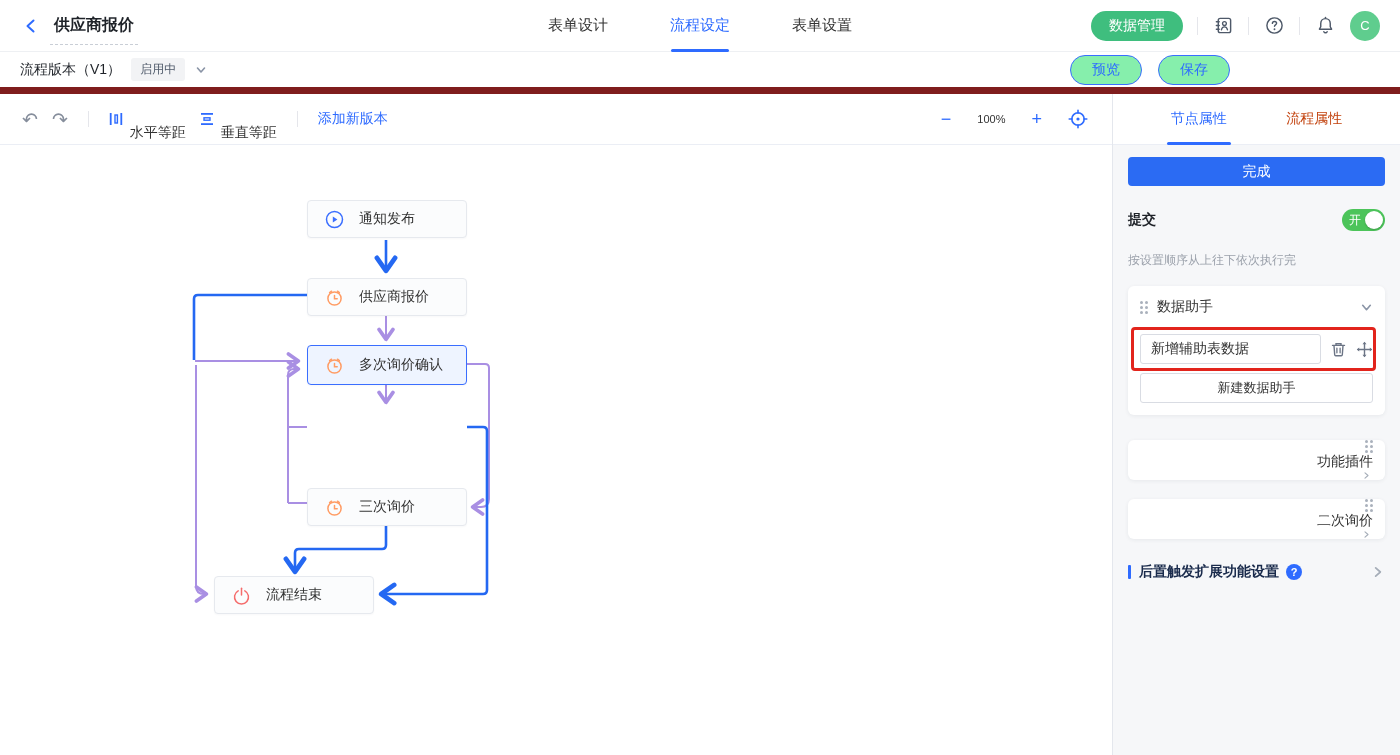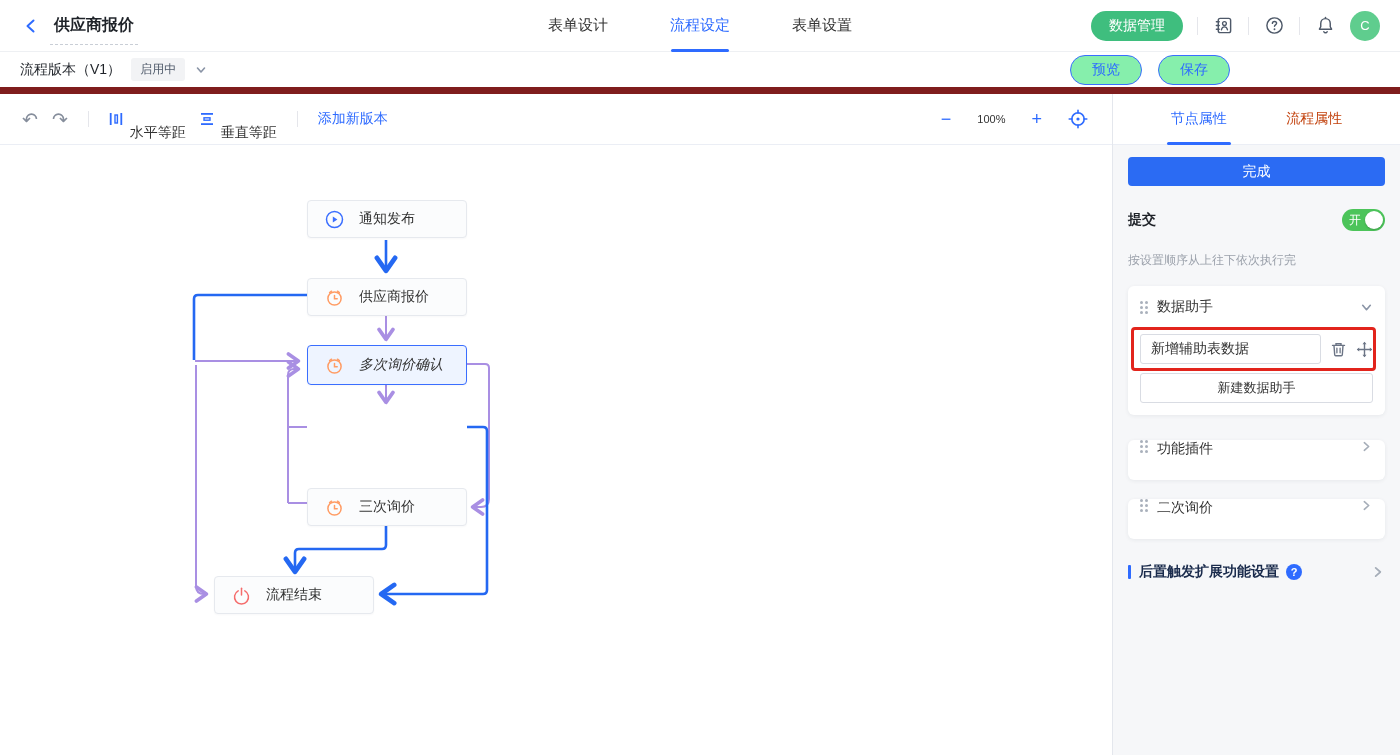--- a/index.html
+++ b/index.html
@@ -62,21 +62,21 @@
   .canvas { position:relative; flex:1; background:#fff; overflow:hidden; }
   .edges { position:absolute; left:0; top:0; }
   .flow-node { position:absolute; width:160px; height:38px; background:#fbfcfd;
                border:1px solid #e6e9ee; border-radius:4px; display:flex; align-items:center;
                padding-left:17px; gap:15px; cursor:pointer; box-shadow:0 1px 2px rgba(31,45,61,.03); }
   .flow-node.selected { border:1px solid #3a6eff; background:#eef4ff; height:40px; }
   .flow-node .node-label { font-size:14px; color:#333; }
   .node-icon { width:19px; height:19px; display:flex; }
   .n0 { left:307px; top:55px; }
   .n1 { left:307px; top:133px; }
-  .n2 { left:307px; top:200px;font-style:italic; }
+  .n2 { left:307px; top:200px; }
   .n3 { left:307px; top:264px; }
   .n4 { left:307px; top:343px; }
   .n5 { left:214px; top:431px; }
 
   
   .panel { width:287px; display:flex; flex-direction:column; background:#f6f7f9; }
   .panel-tabs { height:51px; background:#fff; border-bottom:1px solid #ebeef5;
                 display:flex; align-items:center; justify-content:space-around; padding:0 28px; }
   .p-tab { font-size:14px; color:#c2410c; height:51px; line-height:49px; position:relative; cursor:pointer; }
   .p-tab.active { color:#2e6bff; }
@@ -102,21 +102,21 @@
   .item-row-wrap { position:relative; margin-top:18px; }
   .item-row { display:flex; align-items:center; gap:9px; }
   .item-input { flex:1; height:30px; border:1px solid #d9dce3; border-radius:3px; padding:0 10px;
                 font-size:14px; color:#333; font-family:"Liberation Sans",sans-serif; min-width:0; }
   .row-icon { width:17px; height:17px; color:#6b7485; flex:0 0 auto; cursor:pointer; }
   .red-box { position:absolute; left:-9px; top:-7px; right:-3px; bottom:-7px;
              border:3px solid #e2241c; border-radius:4px; pointer-events:none; z-index:5; }
   .btn-add { margin-top:9px; width:100%; height:30px; background:#fff; border:1px solid #d9dce3;
              border-radius:3px; font-size:13px; color:#333; cursor:pointer; }
 
-  .card-section { height:40px; display:flex; align-items:flex-start; padding:0 12px; cursor:pointer; }
+  .card-section { height:40px; display:flex; align-items:flex-end; padding:0 12px; cursor:pointer;flex-direction:column; }
   .card-plugin { margin-top:25px; }
   .card-event { margin-top:19px; }
 
   .post-row { margin-top:24px; display:flex; align-items:center; cursor:pointer; }
   .post-bar { width:3px; height:14px; background:#2e6bff; border-radius:1px; }
   .post-title { margin-left:8px; font-size:14px; font-weight:700; color:#1a2b4c; }
   .q-blue { margin-left:7px; width:16px; height:16px; border-radius:50%; background:#2e6bff; color:#fff;
             font-size:11px; font-weight:700; display:flex; align-items:center; justify-content:center; }
   .post-row .chev-r { margin-left:auto; }
 

